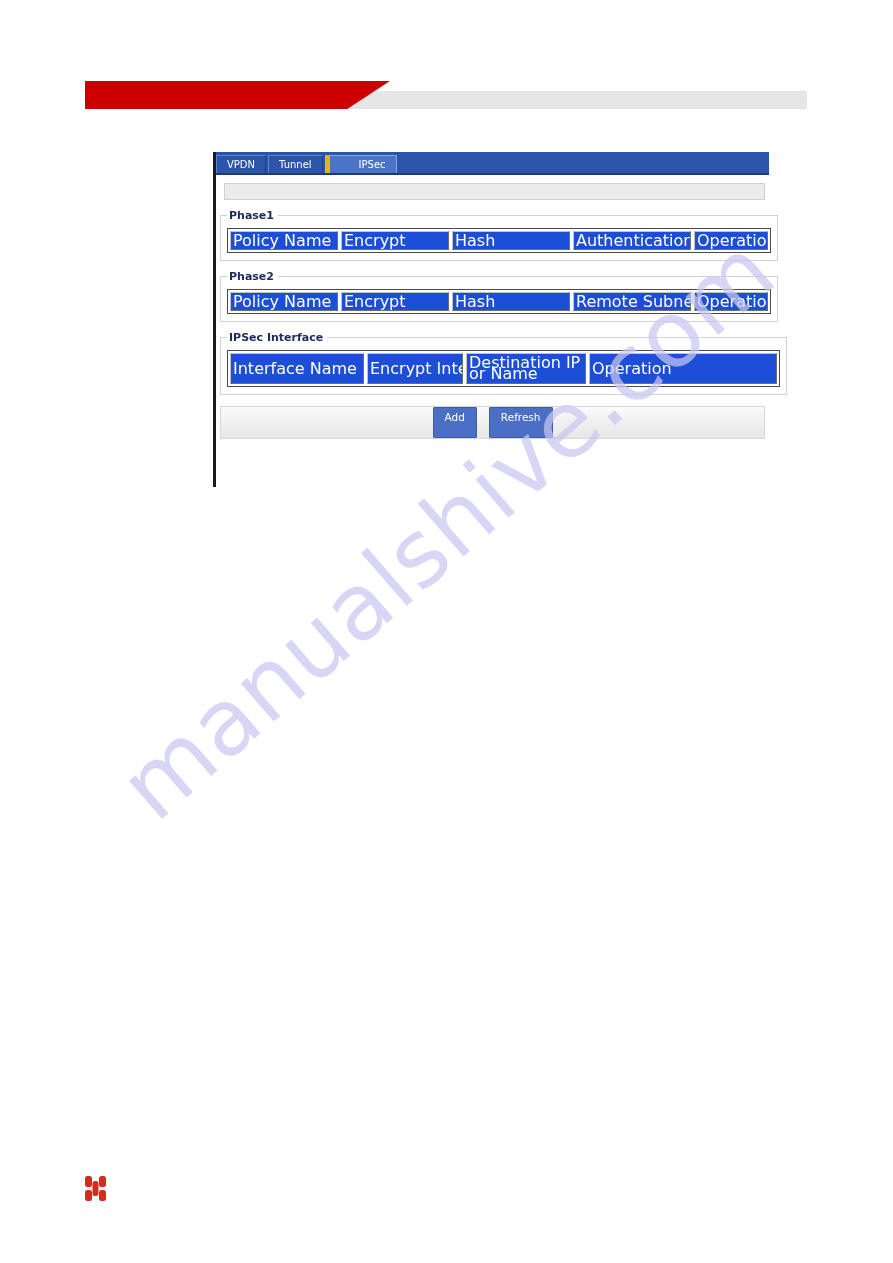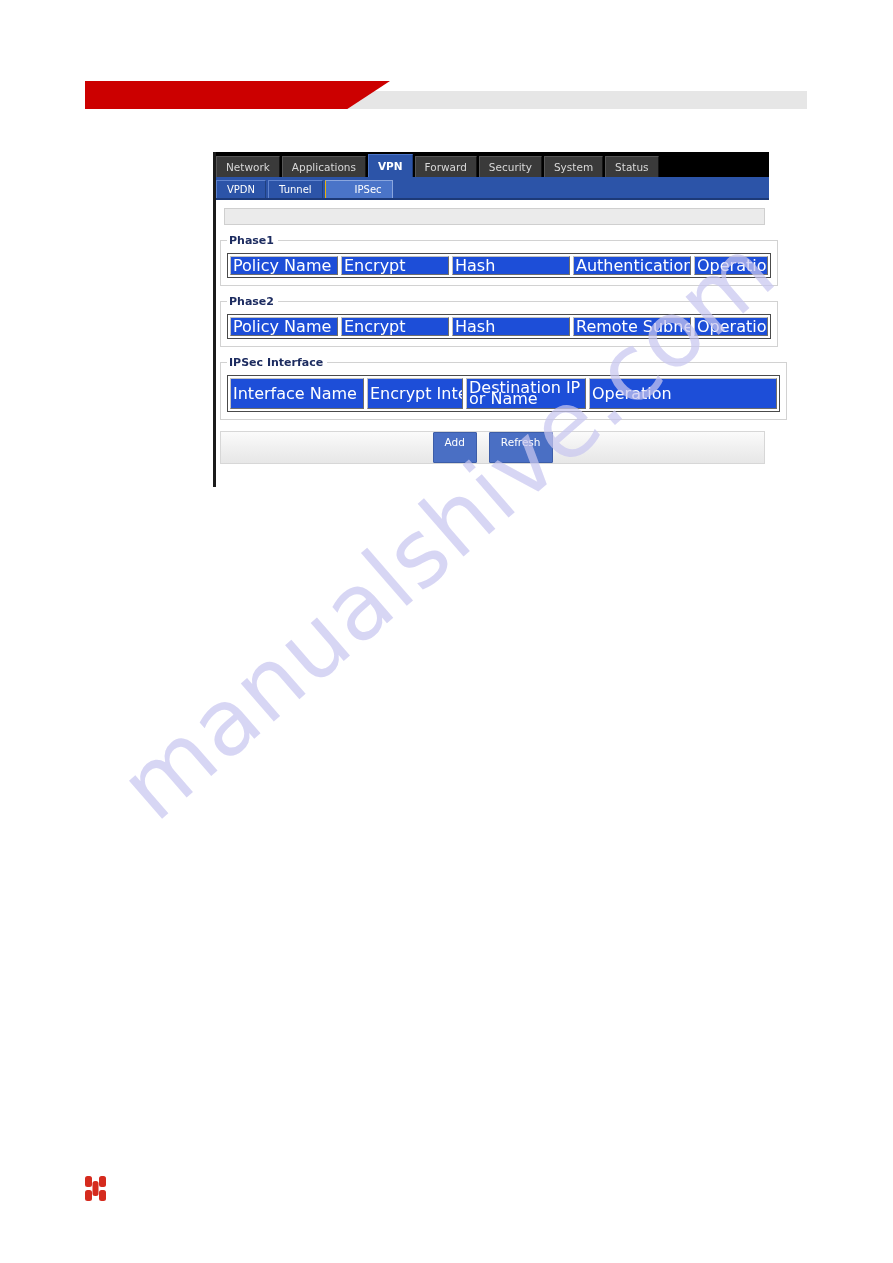--- a/index.html
+++ b/index.html
@@ -143,21 +143,21 @@
     white-space: nowrap;
     border-top: 1px solid #5f83cd;
     border-left: 1px solid #5f83cd;
     border-right: 1px solid #20407f;
     box-sizing: border-box;
   }
   .subnav-tab.active {
     background: #4a74c8;
     color: #ffffff;
     border-top: 1px solid #8aa6de;
-    border-left: 1px solid #eab308;
+    border-left: 5px solid #eab308;
     border-right: 1px solid #8aa6de;
     padding-left: 29px;
   }
 
   
   .ui-body {
     position: relative;
     margin-left: 3px;
     width: 553px;
     background: #ffffff;
@@ -258,29 +258,20 @@
 
 <div class="doc-header">
   <div class="doc-header-grey"></div>
   <div class="doc-header-red"></div>
 </div>
 
 <div class="ui-panel">
 
   <div class="ui-leftbar"></div>
 
-  <div class="nav-strip">
-    <div class="nav-tab">Network</div>
-    <div class="nav-tab">Applications</div>
-    <div class="nav-tab active">VPN</div>
-    <div class="nav-tab">Forward</div>
-    <div class="nav-tab">Security</div>
-    <div class="nav-tab">System</div>
-    <div class="nav-tab">Status</div>
-  </div>
 
   <div class="subnav-strip">
     <div class="subnav-tab">VPDN</div>
     <div class="subnav-tab">Tunnel</div>
     <div class="subnav-tab active">IPSec</div>
   </div>
 
   <div class="ui-body">
 
     <div class="status-bar"></div>

